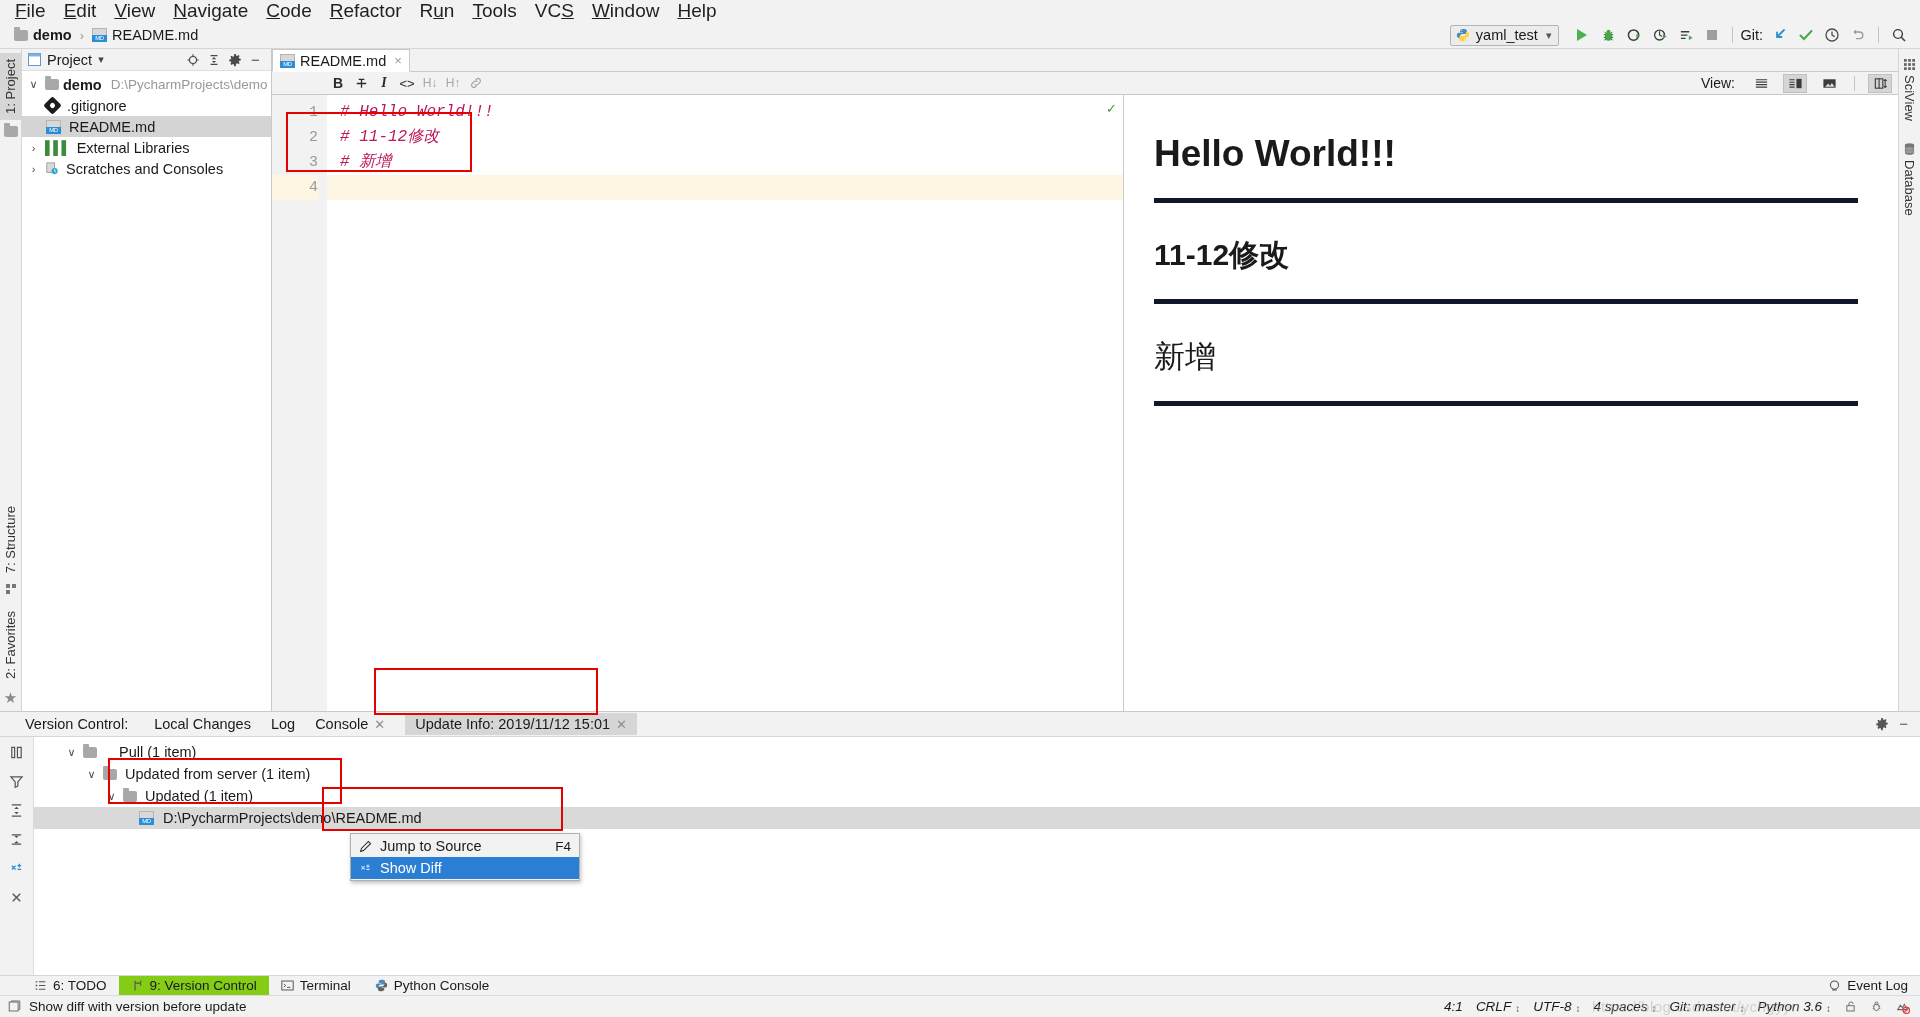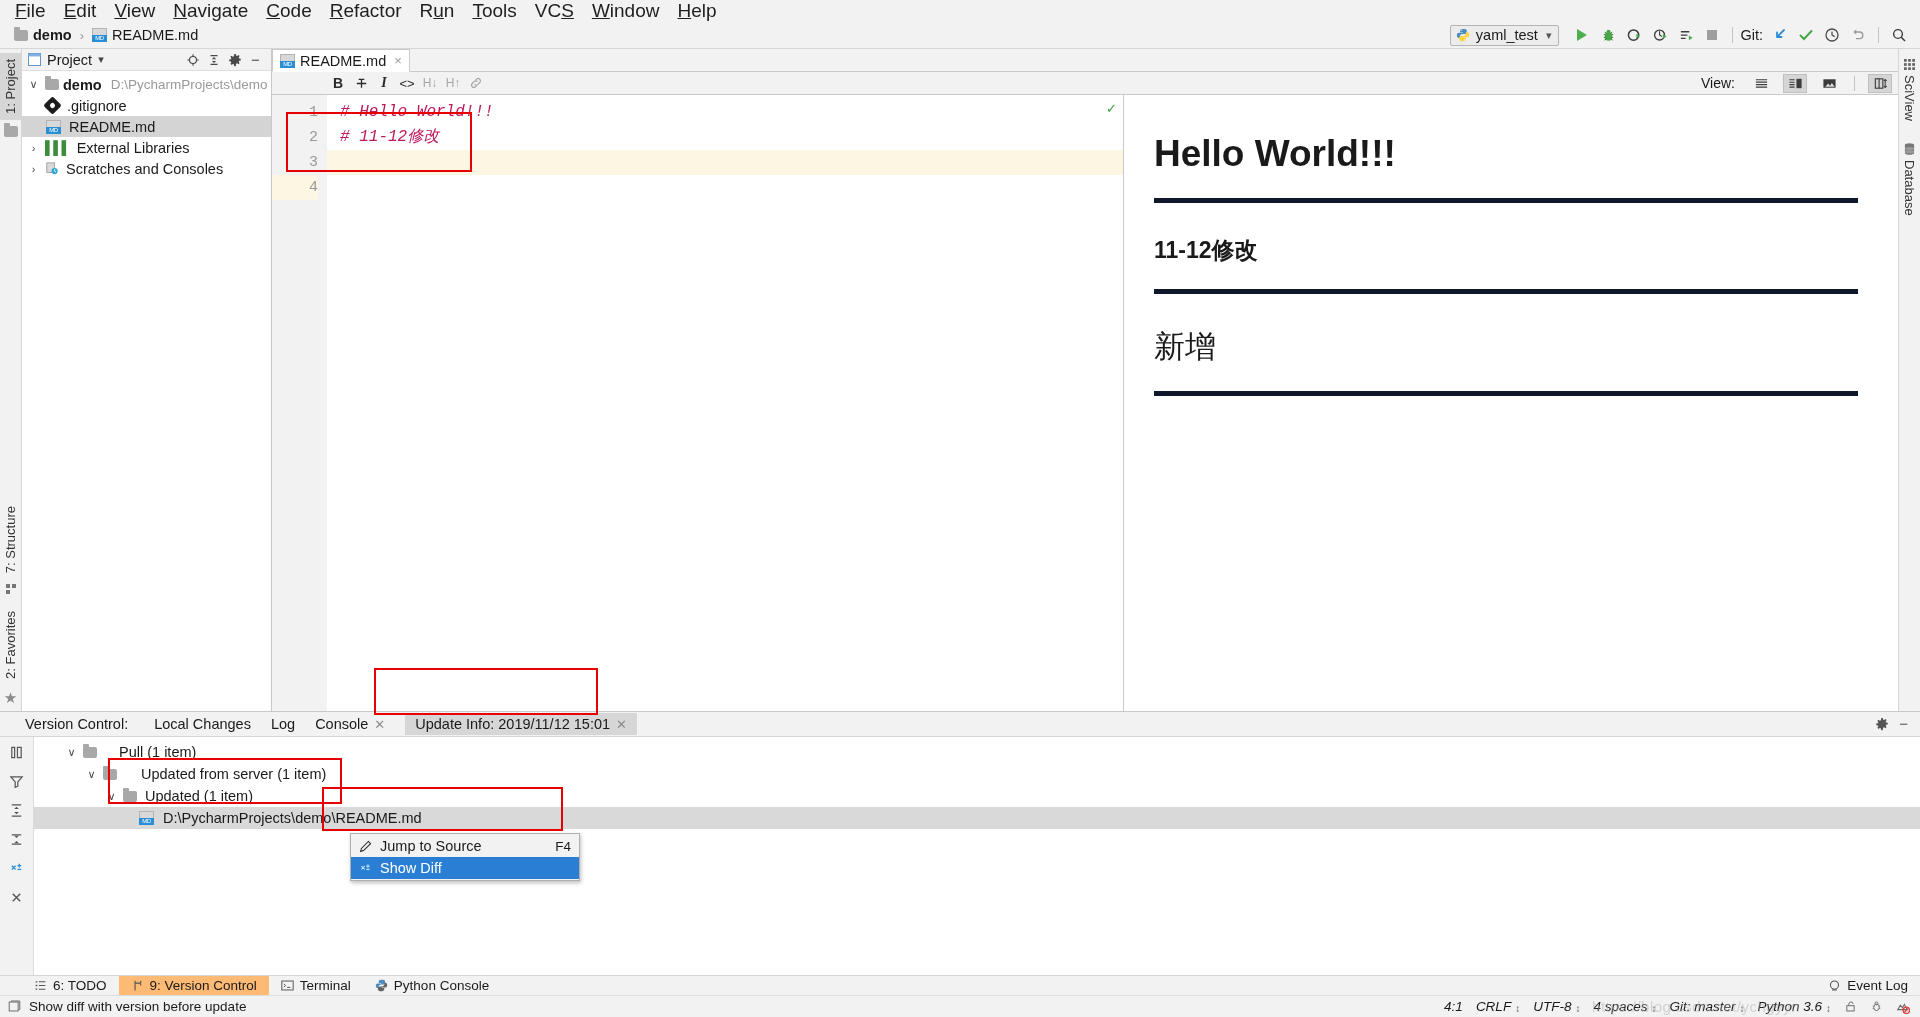--- a/index.html
+++ b/index.html
@@ -113,21 +113,21 @@
   .code-lines { flex: 1; padding-top: 5px; position: relative; }
   .cl { height: 25px; line-height: 25px; padding-left: 13px;
     font-family: "Liberation Mono", monospace; font-size: 16px;
     font-style: italic; color: #be185d; white-space: pre; }
   .cl.cur { background: #fdf6e3; }
   .check-ok { position: absolute; right: 6px; top: 6px; color: #3c9d3c; font-size: 13px; }
 
   .preview-pane { flex: 1; background: #fff; padding: 38px 40px 0 14px; overflow: hidden; }
   .preview-pane h1 { font-size: 37px; margin: 0 0 13px 16px; font-weight: bold;
     padding-bottom: 23px; border-bottom: 5px solid #0f172a; font-family: "Liberation Sans", sans-serif; }
-  .preview-pane h1.sub { font-size: 23px; margin-top: 32px; }
+  .preview-pane h1.sub { font-size: 30px; margin-top: 32px; }
   .preview-pane h1.sub2 { font-size: 31px; margin-top: 32px; font-weight: normal; }
 
   
   .vcpanel { height: 264px; background: #f2f2f2; border-top: 1px solid #c9c9c9;
     display: flex; flex-direction: column; flex: none; justify-content: space-between; }
   .vc-tabs { height: 25px; display: flex; align-items: center; padding-left: 25px;
     gap: 0; border-bottom: 1px solid #d6d6d6; position: relative; }
   .vc-label { font-size: 14.5px; margin-right: 16px; }
   .vc-tab { font-size: 14.5px; padding: 3px 10px; display: flex; align-items: center; gap: 6px; }
   .vc-tab.sel { background: #d6d6d6; }
@@ -145,21 +145,21 @@
   .ctxmenu { position: absolute; background: #f2f2f2; border: 1px solid #b0b0b0;
     box-shadow: 1px 2px 4px rgba(0,0,0,.25); padding: 1px 0; width: 230px; z-index: 40; margin-top: 38px; }
   .ctxitem { height: 22px; display: flex; align-items: center; padding: 0 8px; gap: 8px; font-size: 14.5px; }
   .ctxitem.hi { background: #2a7fd4; color: #fff; }
   .ctxitem .sc { margin-left: auto; font-size: 13.5px; }
 
   
   .bottom-tabs { height: 20px; background: #f2f2f2; display: flex; align-items: center;
     padding-left: 22px; gap: 0; flex: none; border-top: 1px solid #d6d6d6; }
   .btab { display: flex; align-items: center; gap: 6px; font-size: 13.5px; padding: 2px 12px; height: 20px; }
-  .btab.sel { background: #fdba74; }
+  .btab.sel { background: #84cc16; }
   .bt-right { margin-left: auto; display: flex; align-items: center; gap: 6px; padding-right: 12px; font-size: 13.5px; }
 
   .statusbar { height: 22px; background: #f2f2f2; display: flex; align-items: center;
     padding: 0 10px 0 8px; gap: 8px; flex: none; border-top: 1px solid #dcdcdc; font-size: 13.5px; position: relative; }
   .sb-right { margin-left: auto; display: flex; align-items: center; gap: 13px; }
   .sb-item { display: flex; align-items: flex-end; gap: 4px; font-style: italic; }
   .spin { font-size: 10px; color: #555; }
   .watermark { position: absolute; right: 120px; top: 2px; font-size: 15px;
     color: rgba(170,170,170,.45); letter-spacing: .5px; pointer-events: none; }
 
@@ -462,20 +462,21 @@
         <div class="code-pane">
           <div class="gutter">
             <div class="ln">1</div>
             <div class="ln">2</div>
             <div class="ln">3</div>
             <div class="ln cur">4</div>
           </div>
           <div class="code-lines">
             <div class="cl"># Hello World!!!</div>
             <div class="cl"># 11-12修改</div>
+            <div class="cl"># 新增</div>
             <div class="cl cur"></div>
           </div>
           <span class="check-ok">✓</span>
         </div>
 
         <div class="preview-pane">
           <h1>Hello World!!!</h1>
           <h1 class="sub">11-12修改</h1>
           <h1 class="sub2">新增</h1>
         </div>
@@ -576,21 +577,21 @@
 
       <div class="vc-tree">
         <div class="vrow" style="padding-left:30px;">
           <span class="tw">∨</span>
           <span class="ico-folder"></span>
           <span style="margin-left:18px;">Pull (1 item)</span>
         </div>
         <div class="vrow" style="padding-left:50px;">
           <span class="tw">∨</span>
           <span class="ico-folder"></span>
-          <span style="margin-left:20px;">Updated from server (1 item)</span>
+          <span style="margin-left:4px;">Updated from server (1 item)</span>
         </div>
         <div class="vrow" style="padding-left:70px;">
           <span class="tw">∨</span>
           <span class="ico-folder"></span>
           <span style="margin-left:4px;">Updated (1 item)</span>
         </div>
         <div class="vrow sel" style="padding-left:105px;">
           <span class="ico-md">
               <span class="pg"></span>
               <span class="bd">MD</span>

